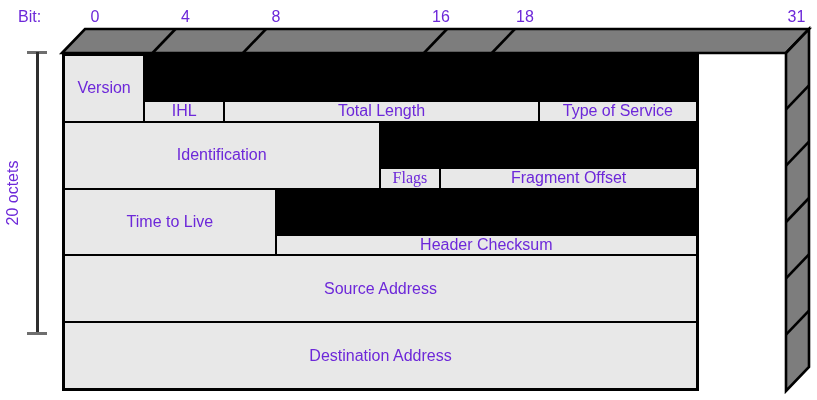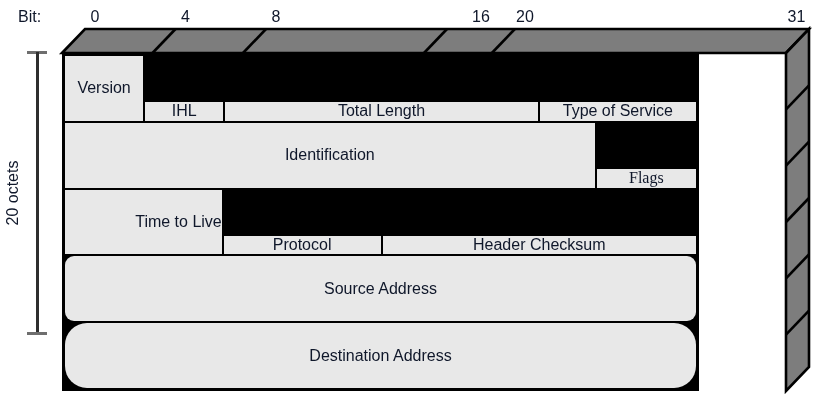--- a/index.html
+++ b/index.html
@@ -1,18 +1,18 @@
 <!DOCTYPE html>
 <html style="--face: #e8e8e8;"><head>
 <meta charset="utf-8">
 <style>
   html,body{margin:0;padding:0;background:#fff;}
   .stage{
     position:relative;width:817px;height:400px;background:#fff;overflow:hidden;
-    font-family:"Liberation Sans","DejaVu Sans",sans-serif;color:#0f172a;
+    font-family:"Liberation Sans","DejaVu Sans",sans-serif;color:#6d28d9;
   }
   
   .axis-caption{position:absolute;left:18px;top:7px;font-size:16px;line-height:19px;}
   .tick{position:absolute;top:7px;font-size:16px;line-height:19px;transform:translateX(-50%);}
   
   .faces{position:absolute;left:0;top:0;pointer-events:none;}
   
   .grid{
     position:absolute;left:62px;top:53px;width:637px;height:338px;
     display:flex;flex-direction:column;box-sizing:border-box;
@@ -38,22 +38,22 @@
 </head>
 <body>
 
 <div class="stage">
 
   <span class="axis-caption">Bit:</span>
   <div id="ticks">
       <span class="tick" style="left: 95px;">0</span>
       <span class="tick" style="left: 185.5px;">4</span>
       <span class="tick" style="left: 276px;">8</span>
-      <span class="tick" style="left: 481px;">16</span>
-      <span class="tick" style="left: 524.875px;">20</span>
+      <span class="tick" style="left: 441px;">16</span>
+      <span class="tick" style="left: 524.875px;">18</span>
       <span class="tick" style="left: 796.375px;">31</span>
     </div>
 
   <svg id="faces" class="faces" width="817" height="400" viewBox="0 0 817 400">
     <polygon id="top-face" stroke="#000" stroke-width="2.6" stroke-linejoin="miter" points="62,53 85,29 809,29 786,53" fill="#7d7d7d"></polygon>
     <polygon id="side-face" stroke="#000" stroke-width="2.6" stroke-linejoin="miter" points="786,53 809,29 809,367 786,391" fill="#7d7d7d"></polygon>
     <g id="face-dividers">
         <line x1="152.5" y1="53" x2="175.5" y2="29" stroke="#000" stroke-width="2.6"></line>
         <line x1="243" y1="53" x2="266" y2="29" stroke="#000" stroke-width="2.6"></line>
         <line x1="424" y1="53" x2="447" y2="29" stroke="#000" stroke-width="2.6"></line>
@@ -81,39 +81,39 @@
           <span>Type of Service</span>
         </div>
       </div>
       <div class="row">
         <div class="cell" style="flex-grow: 16; flex-basis: 0px;">
           <span>Identification</span>
         </div>
         <div class="cell" style="flex-grow: 3; flex-basis: 0px; font-family: Liberation Serif, serif;">
           <span>Flags</span>
         </div>
+        <div class="cell" style="flex-grow: 13; flex-basis: 0px;">
+          <span>Fragment Offset</span>
+        </div>
       </div>
       <div class="row">
-        <div class="cell" style="flex-grow: 8; flex-basis: 0px; justify-content: flex-end;">
+        <div class="cell" style="flex-grow: 8; flex-basis: 0px;">
           <span>Time to Live</span>
-        </div>
-        <div class="cell" style="flex-grow: 8; flex-basis: 0px;">
-          <span>Protocol</span>
         </div>
         <div class="cell" style="flex-grow: 16; flex-basis: 0px;">
           <span>Header Checksum</span>
         </div>
       </div>
       <div class="row">
-        <div class="cell" style="flex-grow: 32; flex-basis: 0px; border-radius: 9px;">
+        <div class="cell" style="flex-grow: 32; flex-basis: 0px;">
           <span>Source Address</span>
         </div>
       </div>
       <div class="row">
-        <div class="cell" style="flex-grow: 32; flex-basis: 0px; border-radius: 22px;">
+        <div class="cell" style="flex-grow: 32; flex-basis: 0px;">
           <span>Destination Address</span>
         </div>
       </div>
     </div>
 
   <div class="bracket-cap top"></div>
   <div class="bracket-line"></div>
   <div class="bracket-cap bottom"></div>
   <div class="octets-label">20 octets</div>
 

